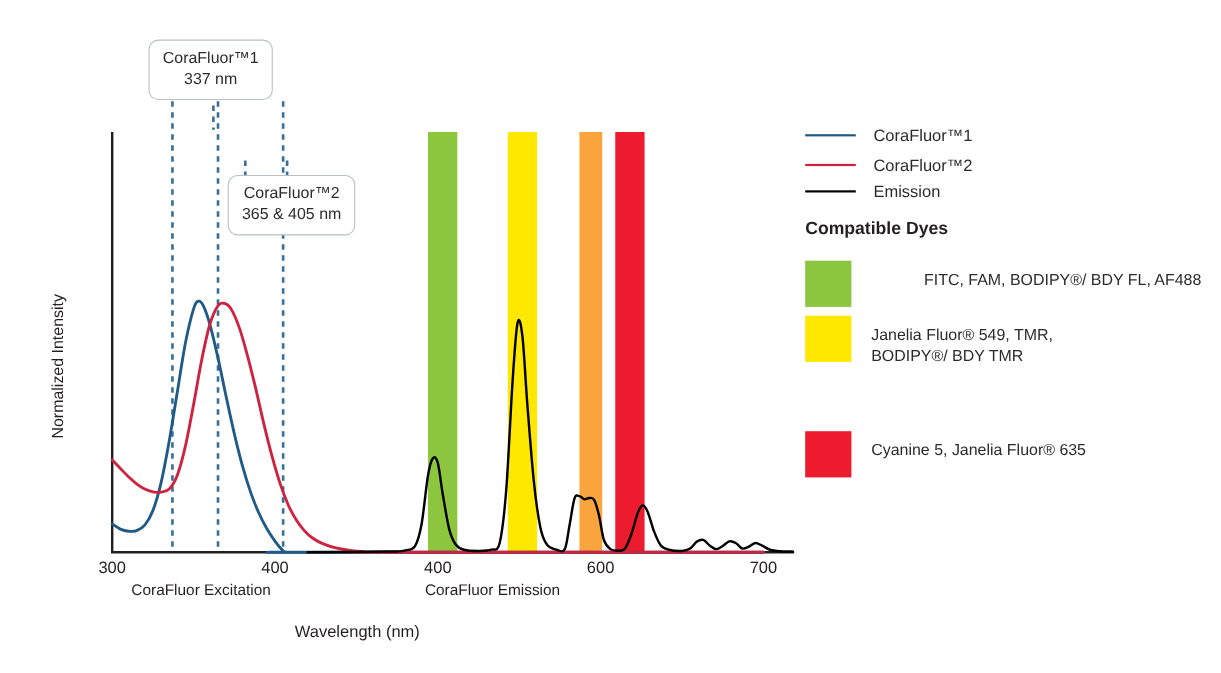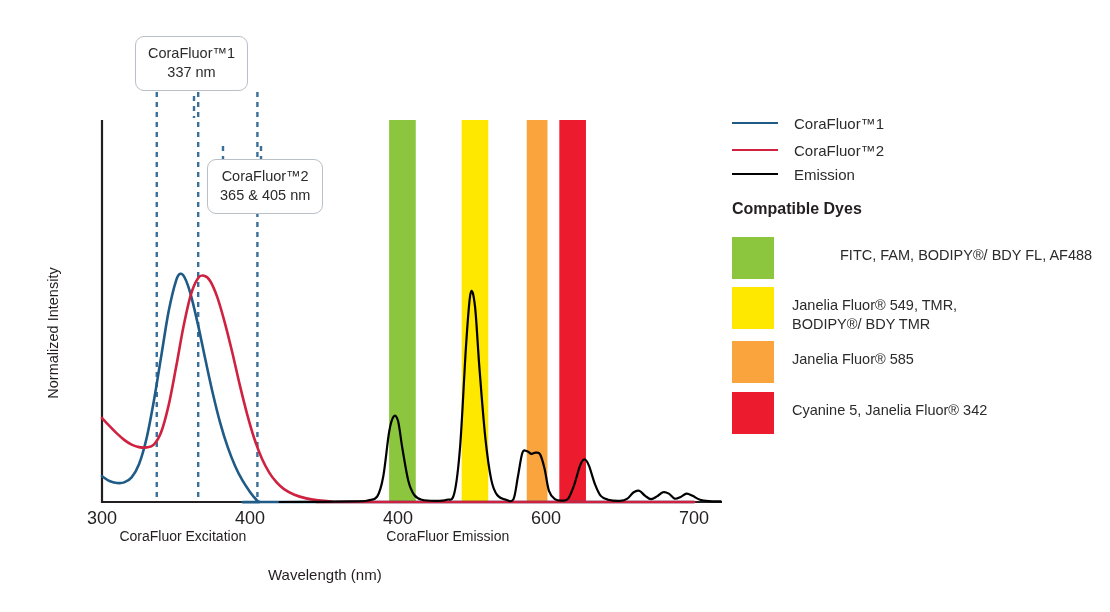--- a/index.html
+++ b/index.html
@@ -47,21 +47,21 @@
     padding: 7px 12px 8px 12px;
     white-space: nowrap;
   }
   #callout-cf1 { left: 135px; top: 36px; }
   #callout-cf2 { left: 207px; top: 159px; }
   .callout .cl-line { display: block; }
 
   
   .axis-tick {
     position: absolute;
-    font-size: 18px;
+    font-size: 15px;
     color: #231f20;
     text-align: center;
     width: 60px;
   }
   .axis-sublabel {
     position: absolute;
     font-size: 14px;
     color: #231f20;
     text-align: center;
     white-space: nowrap;
@@ -228,23 +228,19 @@
 
     <div class="dye-row" id="dye-row-0">
       <span class="dye-swatch" style="background: rgb(140, 198, 62);"></span>
       <span class="dye-label">FITC, FAM, BODIPY®/ BDY FL, AF488</span>
     </div>
     <div class="dye-row" id="dye-row-1">
       <span class="dye-swatch" style="background: rgb(255, 232, 0);"></span>
       <span class="dye-label">Janelia Fluor® 549, TMR,
 BODIPY®/ BDY TMR</span>
     </div>
-    <div class="dye-row" id="dye-row-2">
-      <span class="dye-swatch" style="background: rgb(249, 164, 60);"></span>
-      <span class="dye-label">Janelia Fluor® 585</span>
-    </div>
     <div class="dye-row" id="dye-row-3">
       <span class="dye-swatch" style="background: rgb(236, 28, 46);"></span>
-      <span class="dye-label">Cyanine 5, Janelia Fluor® 342</span>
+      <span class="dye-label">Cyanine 5, Janelia Fluor® 635</span>
     </div>
 
   </div>
 </div>
 
 </body></html>

